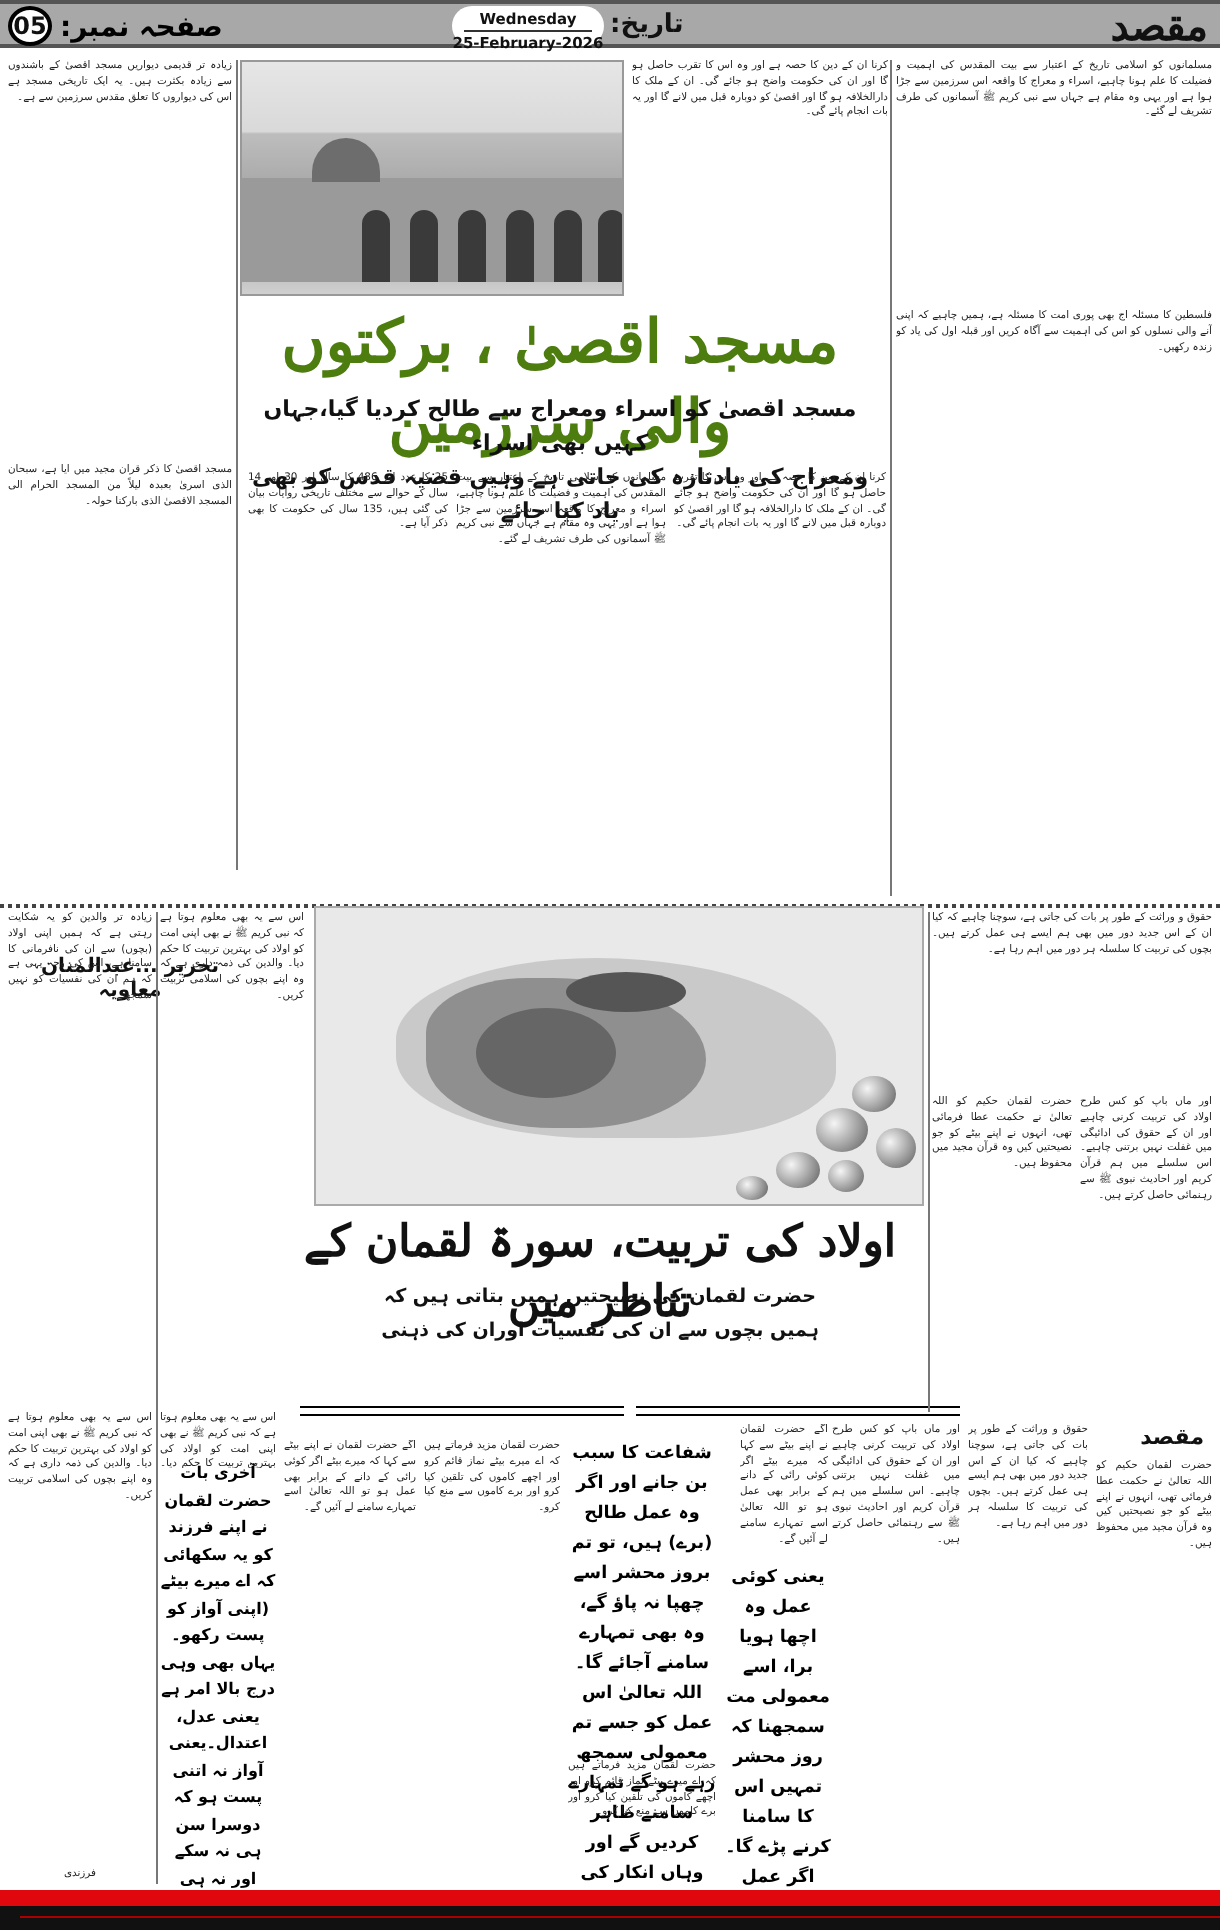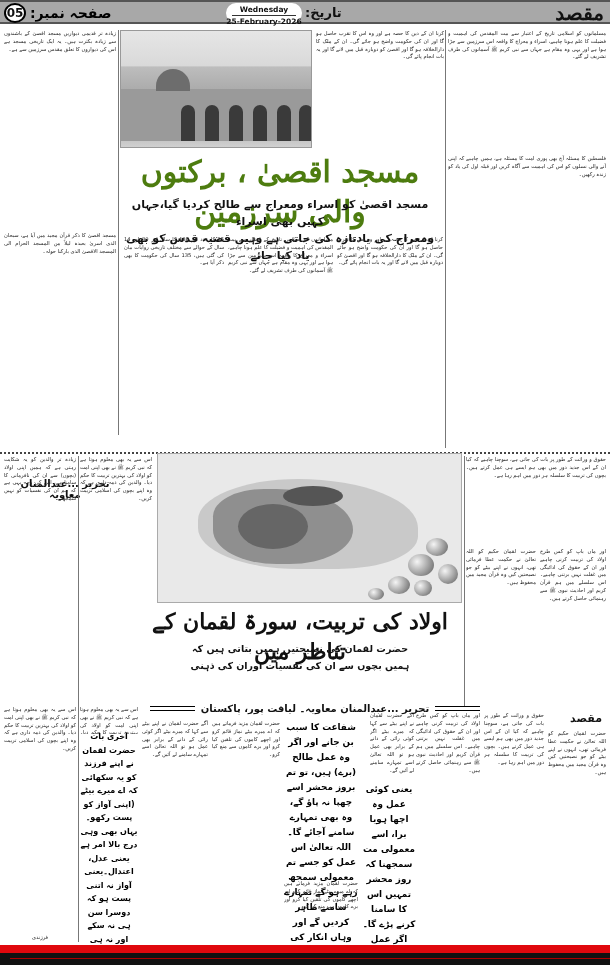--- a/index.html
+++ b/index.html
@@ -114,21 +114,20 @@
   <div class="bub" style="left:210px; top:134px; width:16px; height:12px"></div>
 </div>
 
 <div class="headline2">اولاد کی تربیت، سورۃ لقمان کے تناظر میں</div>
 <div class="sub2">
   <div>حضرت لقمان کی نصیحتیں ہمیں بتاتی ہیں کہ</div>
   <div>ہمیں بچوں سے ان کی نفسیات اوران کی ذہنی</div>
 </div>
 <div class="byline2">
   <div class="rule"></div>
-  <div class="txt">تحریر ...عبدالمنان معاویہ۔ لیاقت پور، پاکستان</div>
   <div class="rule"></div>
 </div>
 
 <div class="sectag" style="right:8px; top:712px;">مقصد</div>
 
 <div class="col" style="left:548px; top:730px; width:58px; height:212px;">حضرت لقمان حکیم کو اللہ تعالیٰ نے حکمت عطا فرمائی تھی، انہوں نے اپنے بیٹے کو جو نصیحتیں کیں وہ قرآن مجید میں محفوظ ہیں۔</div>
 <div class="col" style="left:484px; top:712px; width:60px; height:230px;">حقوق و وراثت کے طور پر بات کی جاتی ہے، سوچنا چاہیے کہ کیا ان کے اس جدید دور میں بھی ہم ایسے ہی عمل کرتے ہیں۔ بچوں کی تربیت کا سلسلہ ہر دور میں اہم رہا ہے۔</div>
 <div class="col" style="left:416px; top:712px; width:64px; height:230px;">اور ماں باپ کو کس طرح اولاد کی تربیت کرنی چاہیے اور ان کے حقوق کی ادائیگی میں غفلت نہیں برتنی چاہیے۔ اس سلسلے میں ہم قرآن کریم اور احادیث نبوی ﷺ سے رہنمائی حاصل کرتے ہیں۔</div>
 <div class="col" style="left:370px; top:712px; width:44px; height:70px;">آگے حضرت لقمان نے اپنے بیٹے سے کہا کہ میرے بیٹے اگر کوئی رائی کے دانے کے برابر بھی عمل ہو تو اللہ تعالیٰ اسے تمہارے سامنے لے آئیں گے۔</div>
 <div class="bold-col" style="left:362px; top:782px; width:54px;">یعنی کوئی عمل وہ اچھا ہویا برا، اسے معمولی مت سمجھنا کہ روز محشر تمہیں اس کا سامنا کرنے پڑے گا۔اگر عمل صالح ہے تو وہ تمہارے لئے روز محشر مفید ثابت ہو گا اور ہوسکتا ہے کہ جسے تم معمولی سمجھو روز محشر وہی تمہاری</div>

